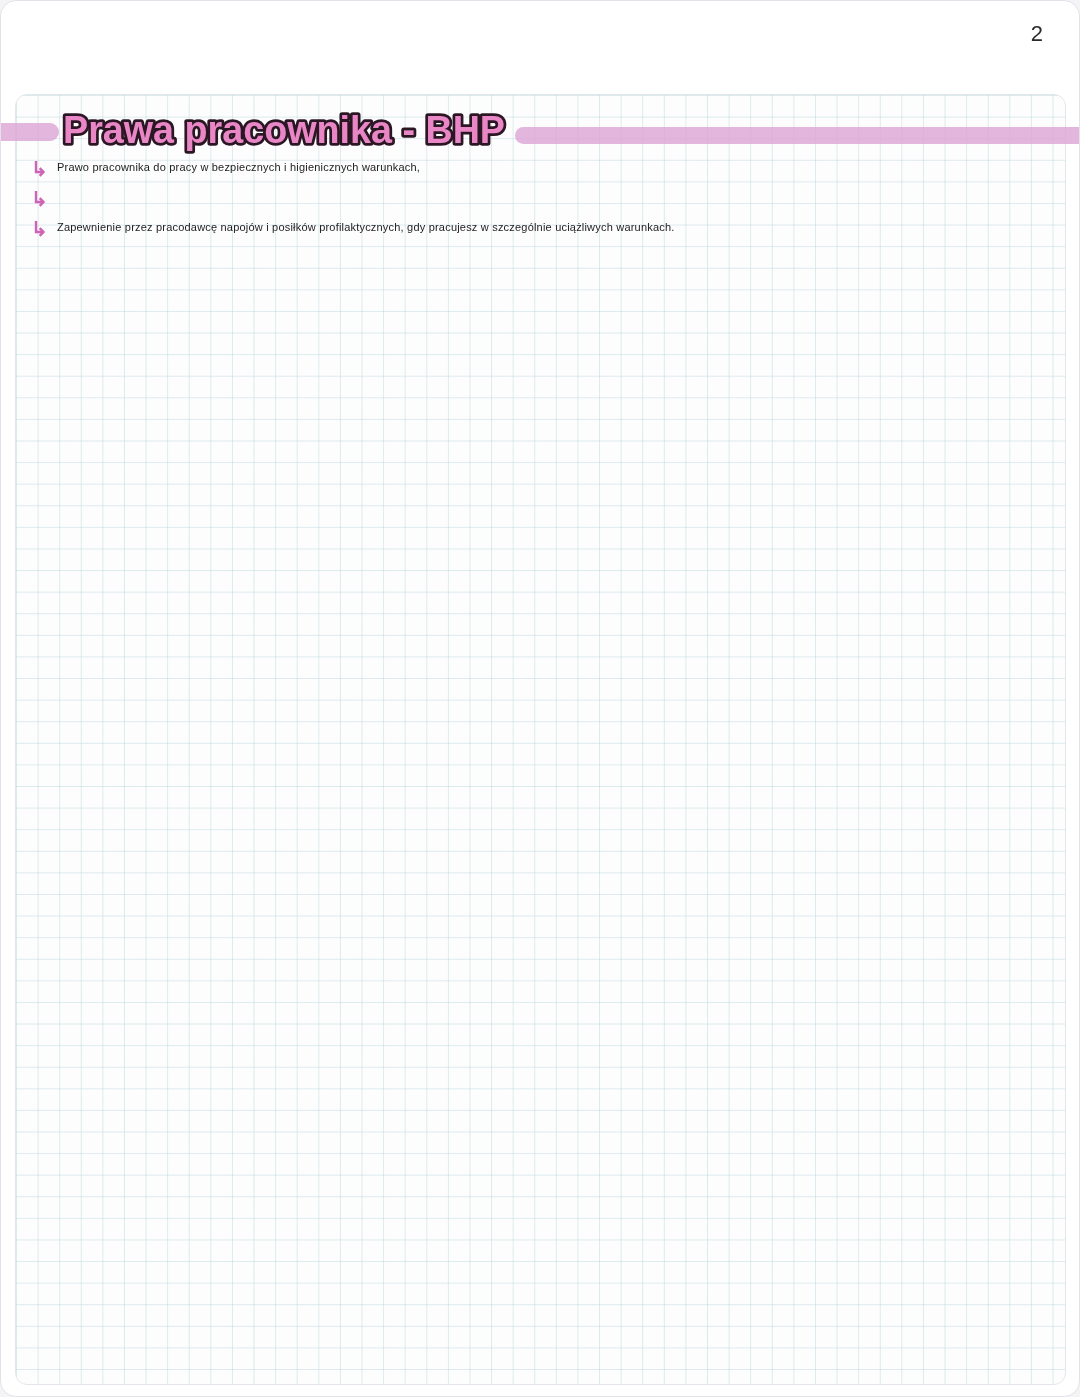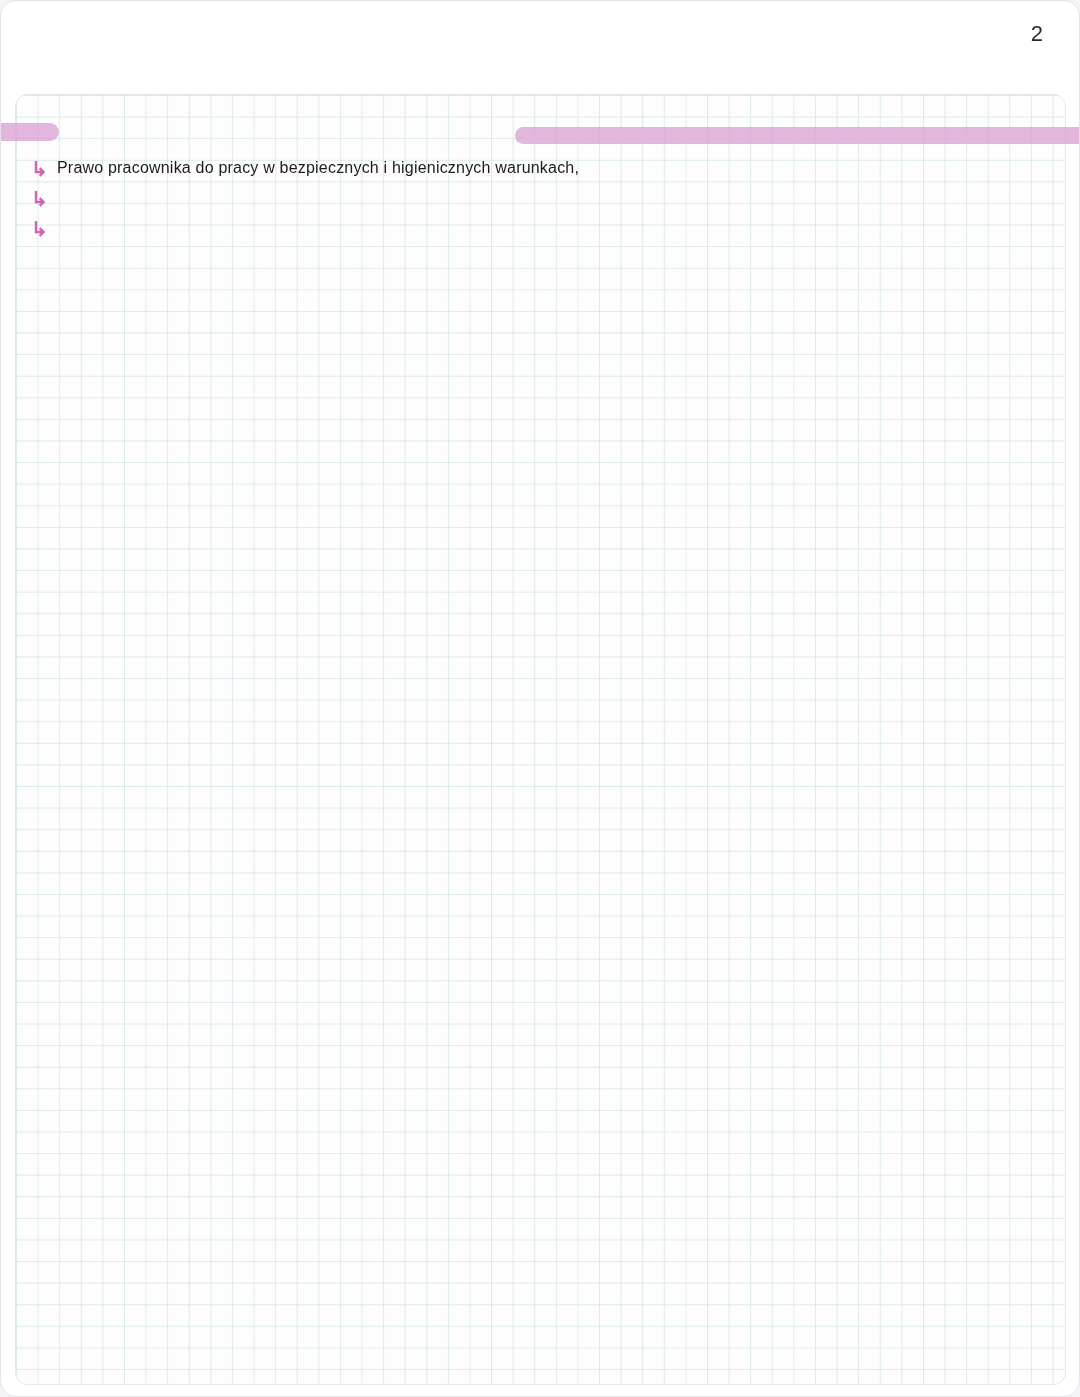--- a/index.html
+++ b/index.html
@@ -82,50 +82,56 @@
   }
   .bullet .arrow {
     flex: 0 0 26px;
     color: #cf63b4;
     font-size: 20px;
     font-weight: bold;
     line-height: 18px;
     margin-top: 1px;
   }
   .bullet .text {
-    font-size: 16px;
+    font-size: 11px;
     line-height: 17.5px;
     color: #1c1c1c;
     letter-spacing: 0.2px;
     white-space: pre-line;
   }
 </style>
 </head>
 <body>
 
 <div class="page">
 
   <div class="page-number">2</div>
 
   <div class="paper"></div>
 
   <div class="bar bar-left"></div>
   <div class="bar bar-right"></div>
 
+  <div class="title-wrap">
+    <svg width="456" height="56" viewBox="0 0 456 56">
+      <text x="6" y="42" textLength="442" lengthAdjust="spacingAndGlyphs" font-family="Liberation Sans, sans-serif" font-size="38" font-weight="bold" fill="#e987c6" stroke="#2b1623" stroke-width="5.5" paint-order="stroke" stroke-linejoin="round">Prawa pracownika - BHP</text>
+    </svg>
+  </div>
 
   <div class="notes">
 
     <div class="bullet">
       <span class="arrow">↳</span>
       <div class="text">Prawo pracownika do pracy w bezpiecznych i higienicznych warunkach,</div>
     </div>
 
     <div class="bullet">
       <span class="arrow">↳</span>
     </div>
 
     <div class="bullet">
       <span class="arrow">↳</span>
+      <div class="text">Zapewnienie przez pracodawcę napojów i posiłków profilaktycznych, gdy pracujesz w szczególnie uciążliwych warunkach.</div>
     </div>
 
   </div>
 
 </div>
 
 </body></html>

